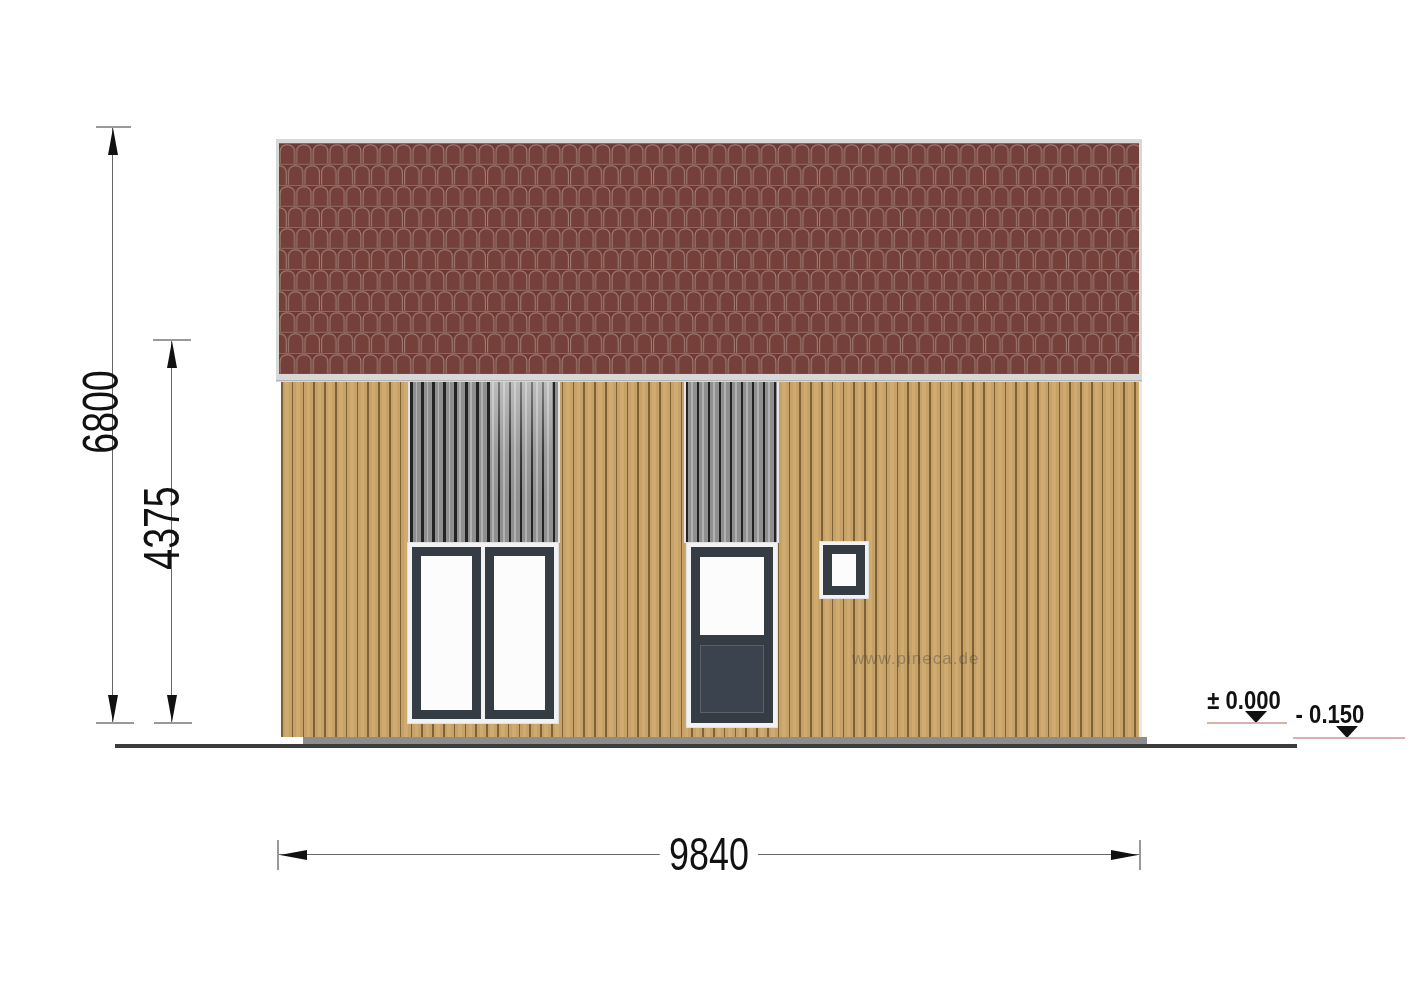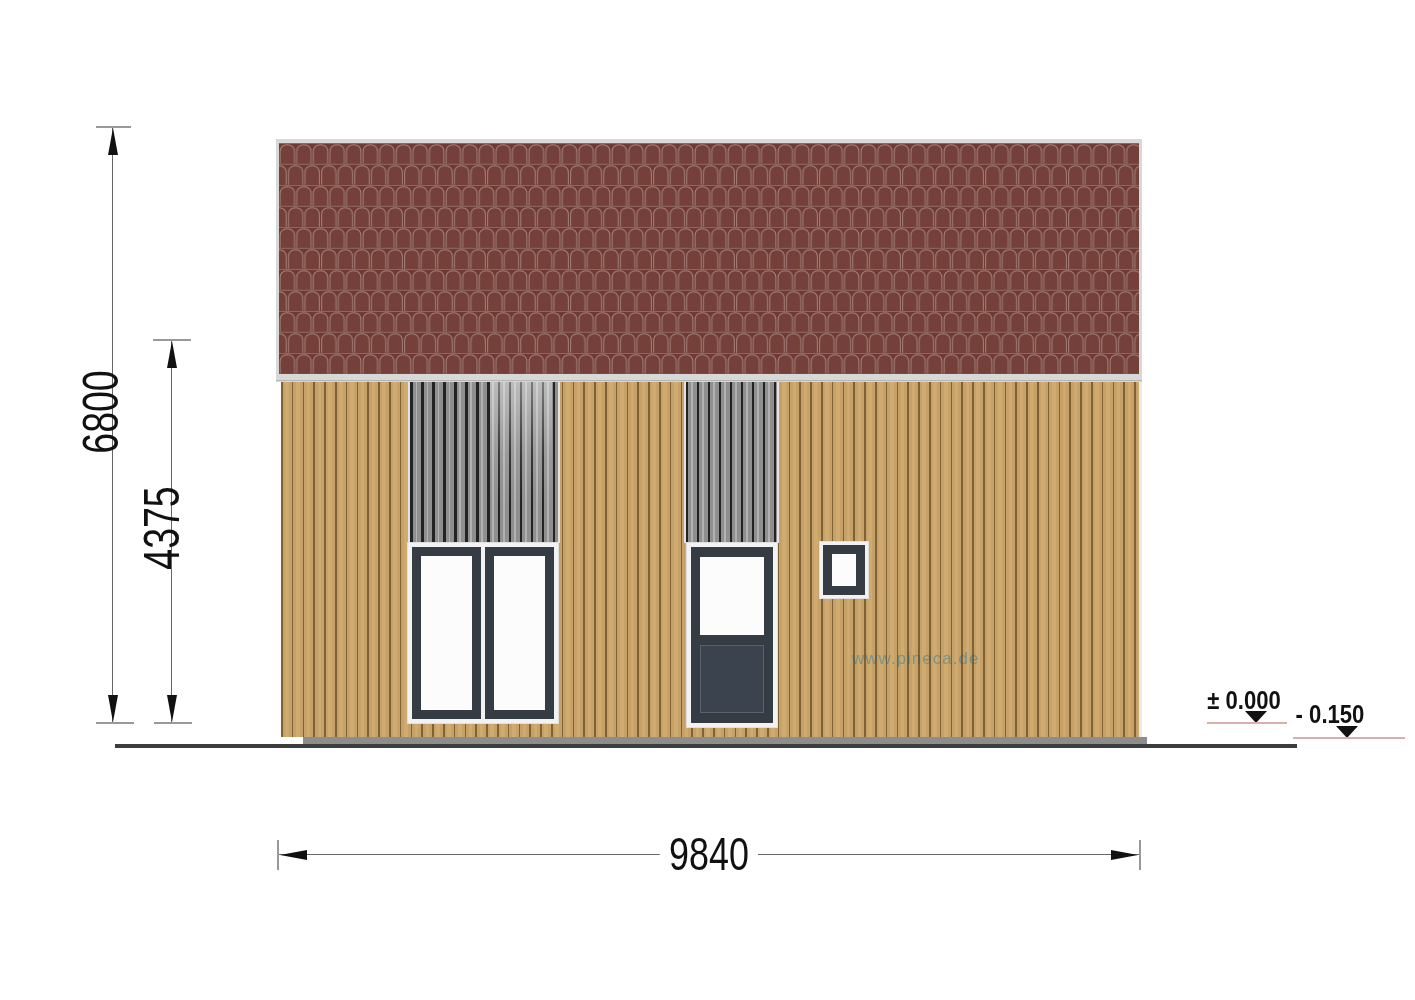--- a/index.html
+++ b/index.html
@@ -71,21 +71,21 @@
     transform:translate(-50%,-50%) scaleX(0.78);
   }
   .level-label{
     position:absolute;white-space:nowrap;color:#111;font-size:26px;font-weight:bold;
     transform:translate(-50%,-50%) scaleX(0.85);
   }
   .level-line{height:2px;background:#d9b0ac;}
 
   .watermark{
     left:852px;top:649px;font-size:17px;letter-spacing:1px;
-    color:#0369a1;opacity:0.38;white-space:nowrap;
+    color:#404040;opacity:0.38;white-space:nowrap;
   }
 </style>
 </head>
 <body>
 
 <div class="abs roof-box"></div>
 <svg class="abs roof-tiles" width="860" height="231" xmlns="http://www.w3.org/2000/svg">
   <defs>
     <pattern id="tiles" width="16.6" height="42" patternUnits="userSpaceOnUse">
       <rect width="16.6" height="42" fill="#6e3a33"></rect>

